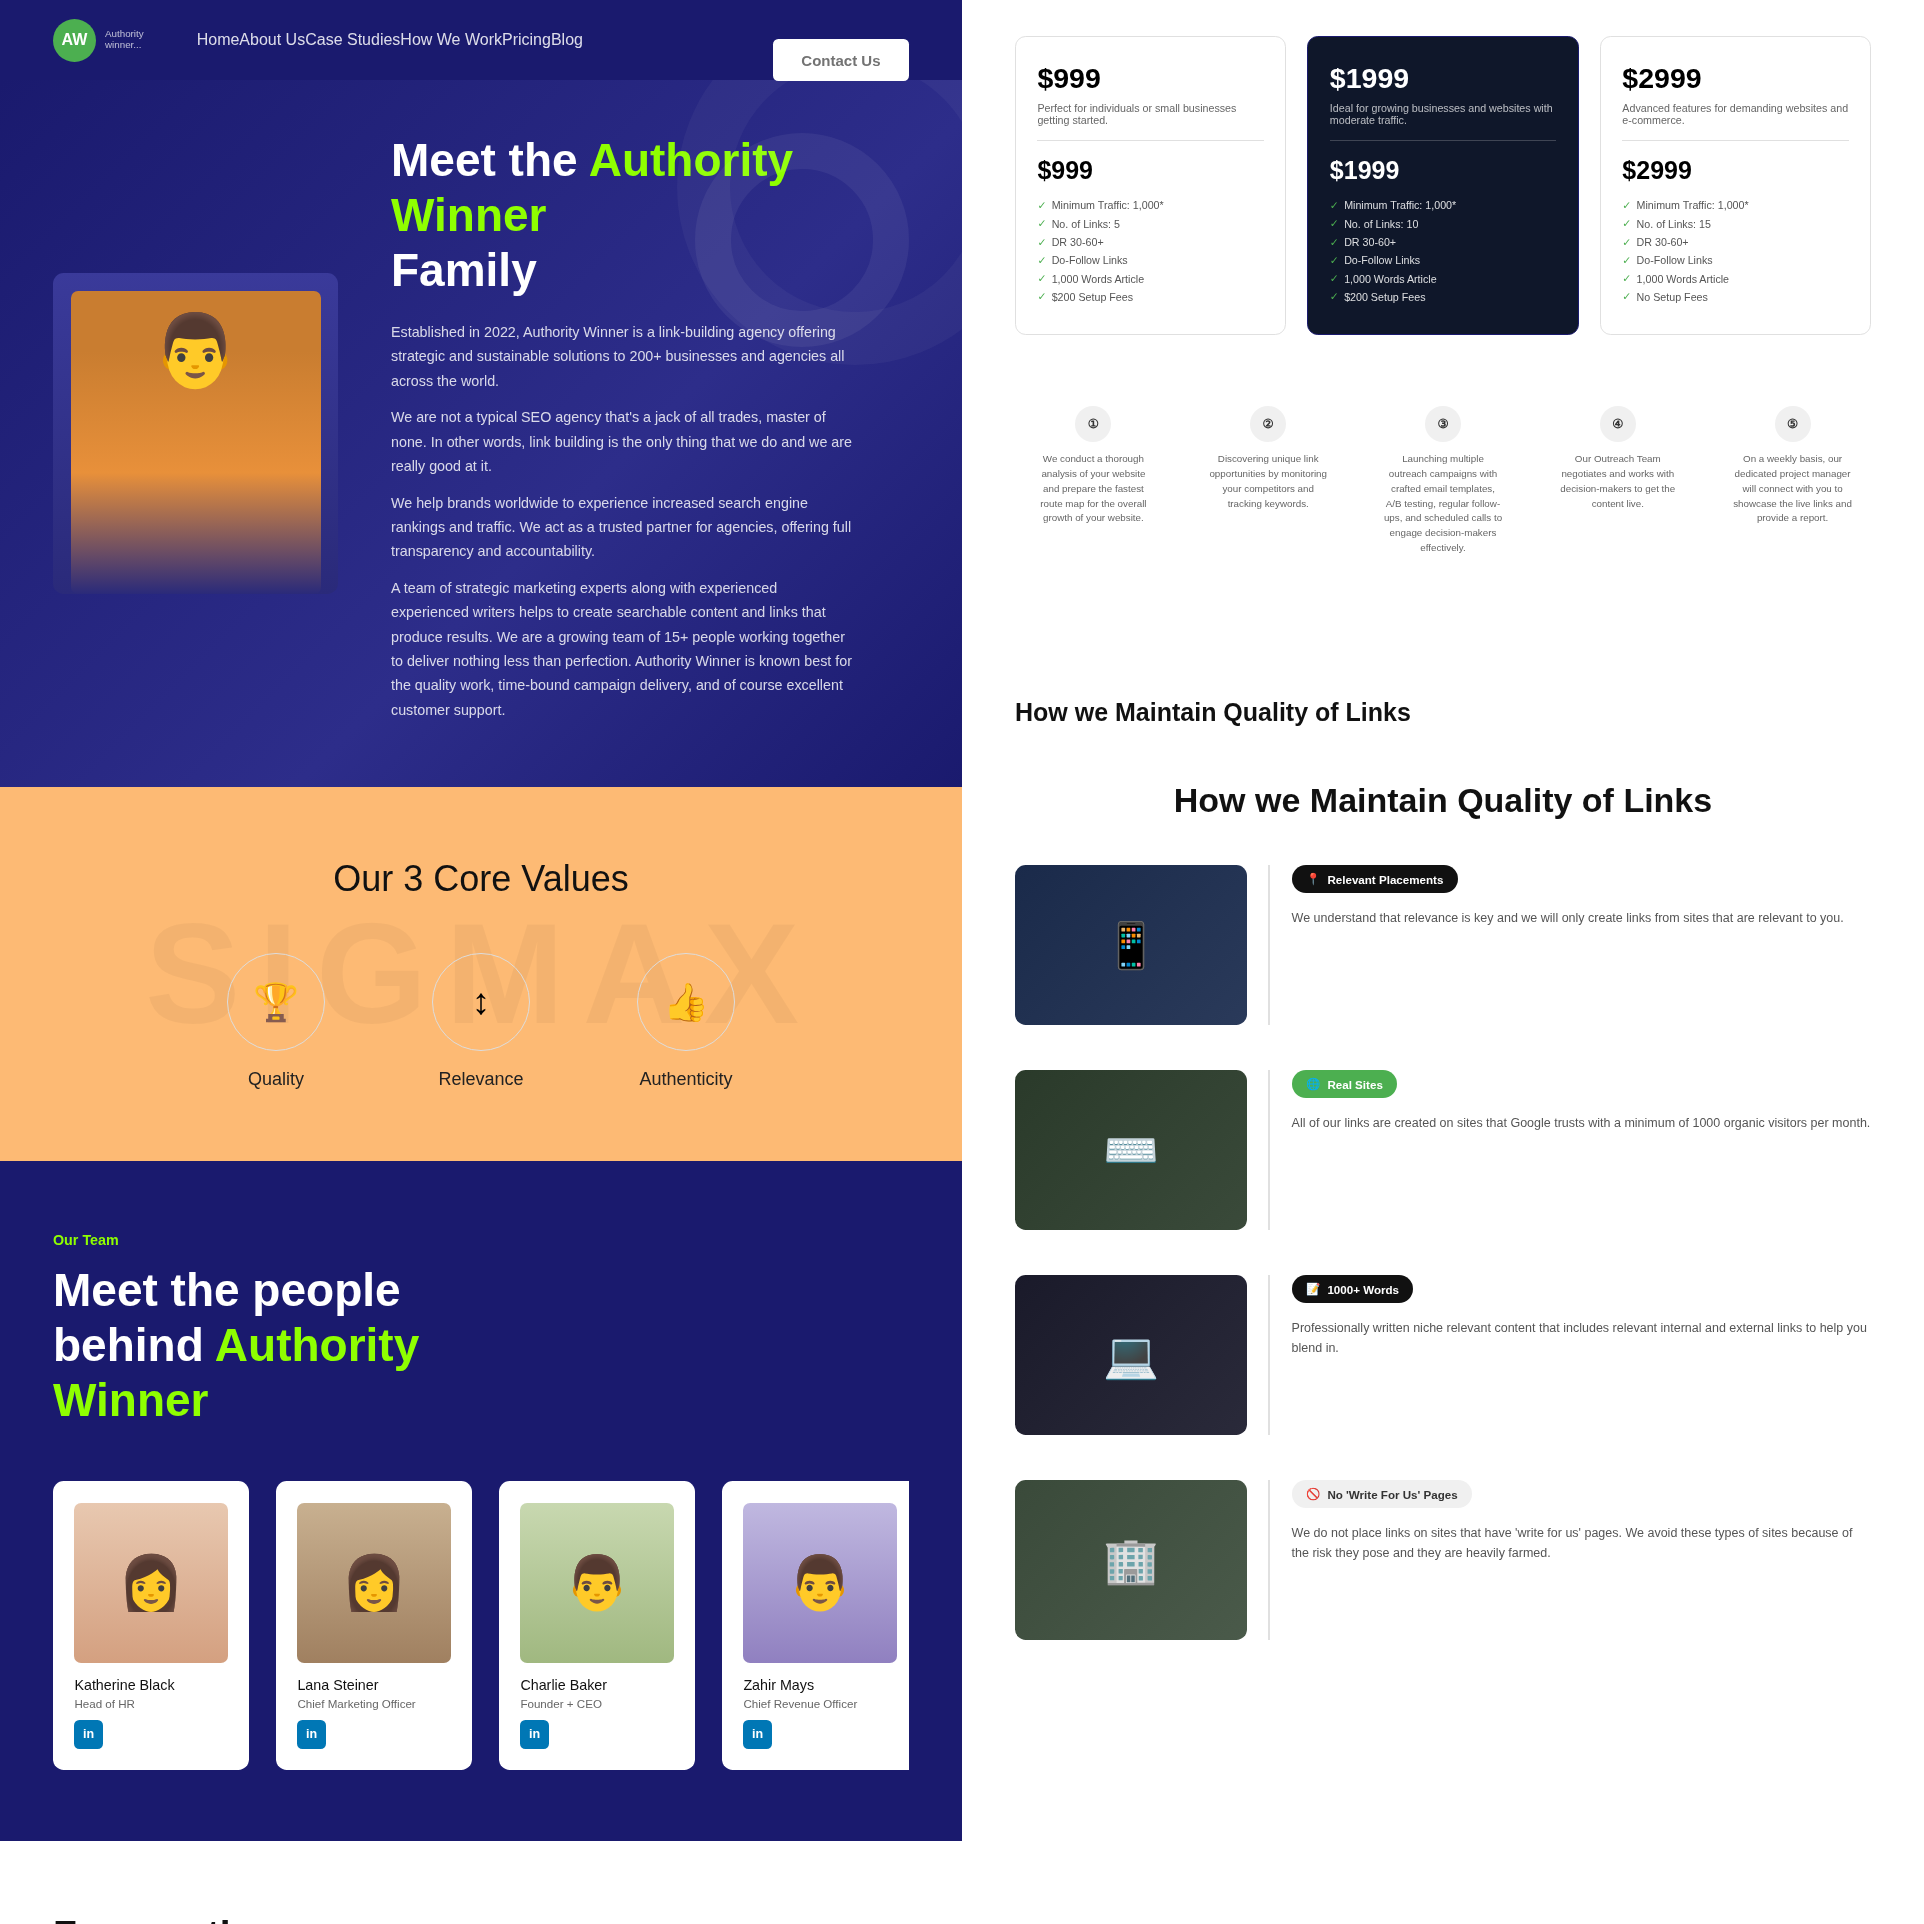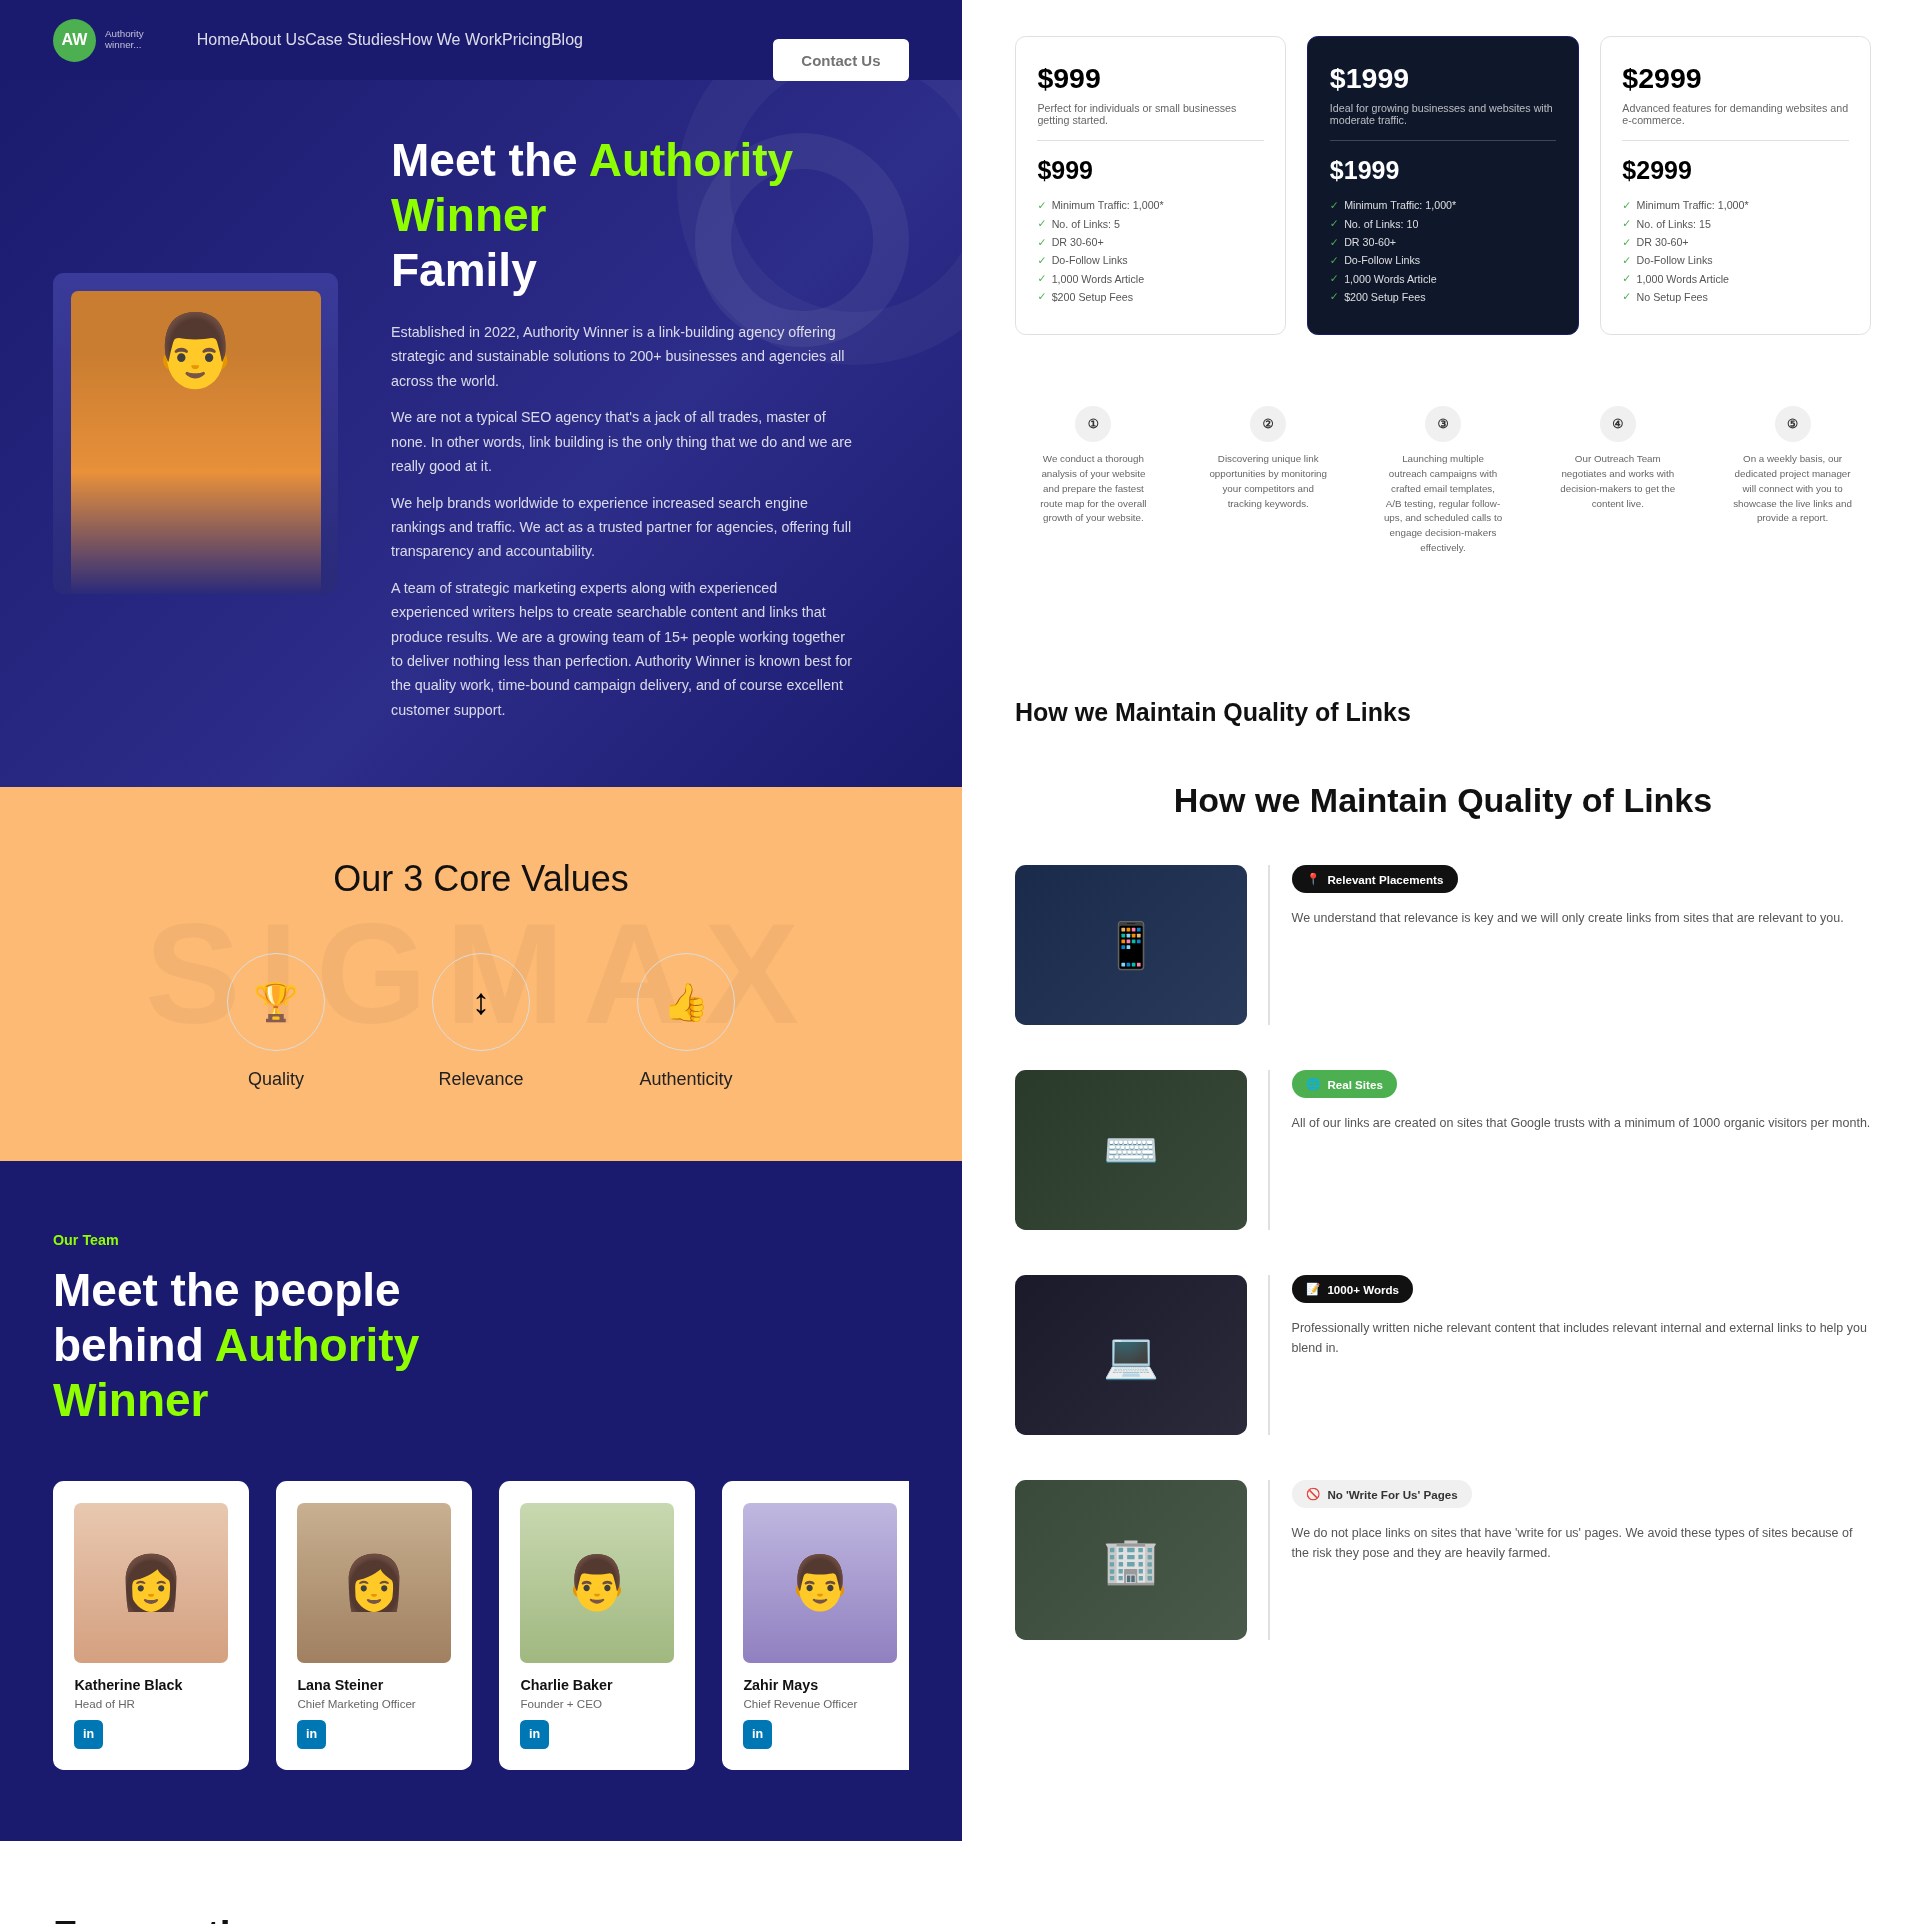--- a/index.html
+++ b/index.html
@@ -154,21 +154,21 @@
       width: 100%; height: 160px;
       border-radius: 7.1px;
       margin-bottom: 14.3px;
       display: flex; align-items: center; justify-content: center;
       font-size: 53px;
     }
     .photo-pink { background: linear-gradient(180deg, #e8c8b0 0%, #d4a080 100%); }
     .photo-brown { background: linear-gradient(180deg, #c8b090 0%, #a08060 100%); }
     .photo-green { background: linear-gradient(180deg, #c8d8b0 0%, #a0b880 100%); }
     .photo-purple { background: linear-gradient(180deg, #c0b8e0 0%, #9080c0 100%); }
-    .team-name { font-size: 14.3px; font-weight: 700; color: #111; margin-bottom: 3.6px; }
+    .team-name { font-size: 14.3px; font-weight: 400; color: #111; margin-bottom: 3.6px; }
     .team-role { font-size: 11.6px; color: #666; margin-bottom: 10.7px; }
     .linkedin-btn {
       width: 28.5px; height: 28.5px;
       background: #0077b5;
       border-radius: 5.3px;
       display: flex; align-items: center; justify-content: center;
       color: white; font-size: 12.5px; font-weight: bold;
     }
 
     

